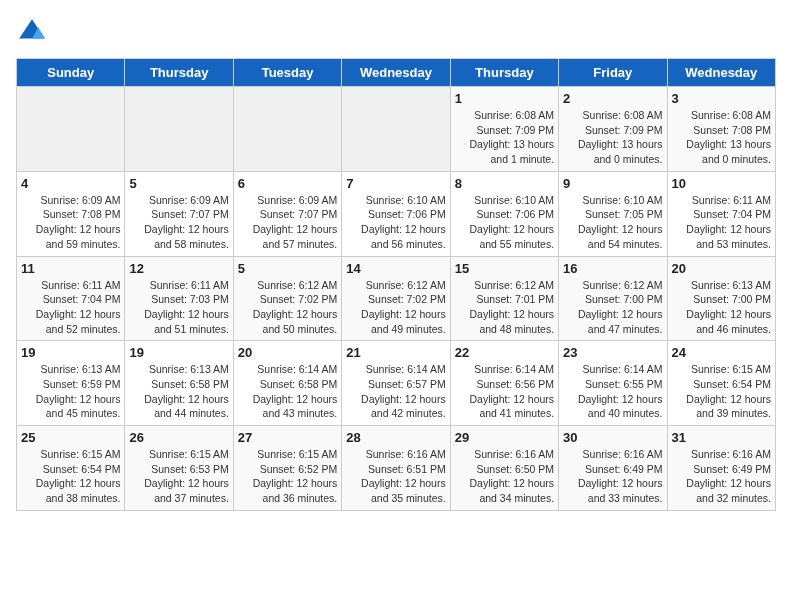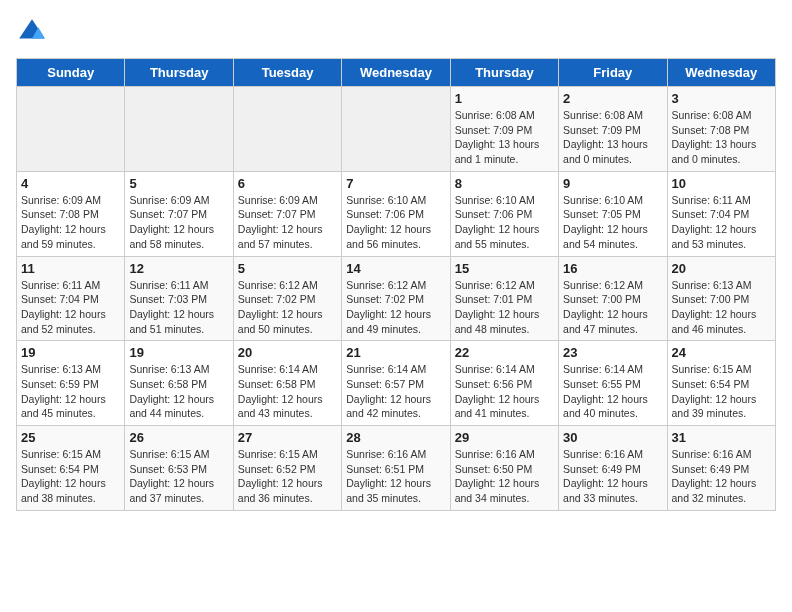--- a/index.html
+++ b/index.html
@@ -84,20 +84,21 @@
       font-weight: bold;
       font-size: 13px;
       color: #222;
       display: block;
       margin-bottom: 2px;
     }
     .day-info {
       color: #333;
       font-size: 10.5px;
       line-height: 1.4;
+      text-align: right;
     }
     .empty-cell {
       background: #f0f0f0 !important;
     }
   </style>
 </head>
 <body>
 
 <div class="header-area">
   <div class="logo">

